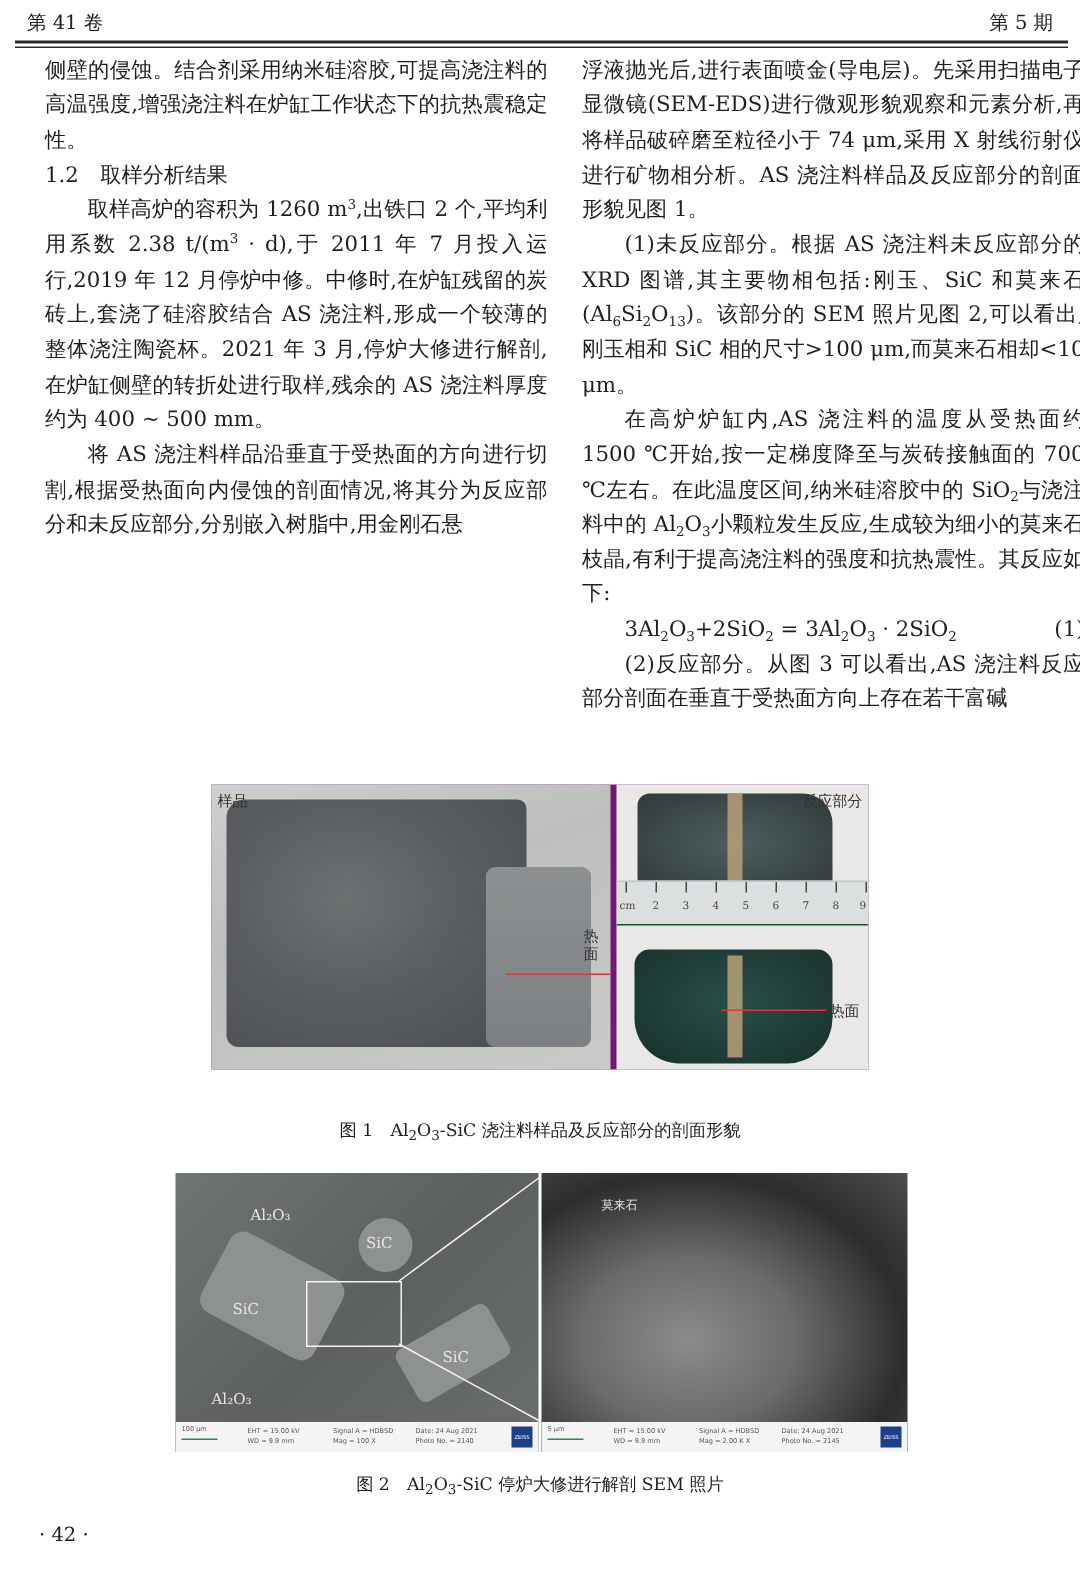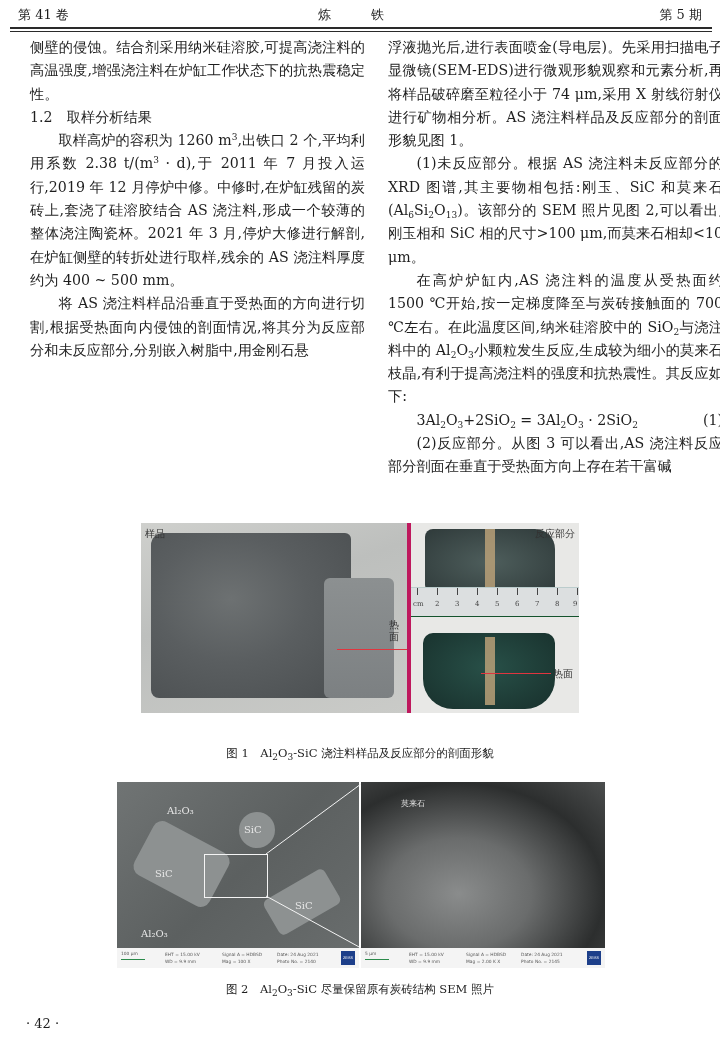--- a/index.html
+++ b/index.html
@@ -15,21 +15,21 @@
   .col.left { left: 14px; }
   .col.right { left: 372px; }
   .col p { margin: 0; }
   .ind { text-indent: 2em; }
   .sec { margin: 0; }
   .eq { display: flex; justify-content: space-between; padding-left: 2em; }
   sub { font-size: 9px; vertical-align: -3px; line-height: 0; }
   sup { font-size: 9px; vertical-align: 5px; line-height: 0; }
 
   
-  .fig1 { position: absolute; left: 141px; top: 523px; width: 438px; height: 190px; background: #be185d; }
+  .fig1 { position: absolute; left: 141px; top: 523px; width: 438px; height: 190px; background: #701a75; }
   .fig1 .photoL { position: absolute; left: 0; top: 0; width: 266px; height: 190px;
      background: linear-gradient(160deg,#cfd0cd 0%,#bdbfbd 40%,#cacbc8 100%); overflow: hidden; }
   .stone { position: absolute; left: 10px; top: 10px; width: 200px; height: 165px; border-radius: 12px 6px 18px 8px;
      background: radial-gradient(ellipse at 40% 40%,#6d7172 0%,#5a5e60 45%,#4a4e50 100%); }
   .stone2 { position: absolute; left: 183px; top: 55px; width: 70px; height: 120px; border-radius: 6px;
      background: linear-gradient(180deg,#8c9091,#7c8082); }
   .redline { position: absolute; height: 1px; background: #e0353f; }
   .lbl { position: absolute; font-size: 10px; color: #333; }
   .fig1 .photoR { position: absolute; left: 270px; top: 0; width: 168px; height: 190px; background: #e8e8e6; overflow: hidden; }
   .chunkT { position: absolute; left: 14px; top: 6px; width: 130px; height: 66px; border-radius: 8px 20px 6px 10px;
@@ -56,21 +56,20 @@
   .zeiss { position: absolute; right: 4px; top: 3px; width: 14px; height: 14px; background: #1d3f8a; color: #fff; font-size: 3.5px; text-align: center; line-height: 14px; }
   .scalebar { position: absolute; left: 4px; top: 11px; width: 24px; border-top: 1px solid #2a8a4a; }
 
   .footer { position: absolute; left: 26px; top: 1016px; font-size: 13px; }
 </style>
 </head>
 <body>
 
 <div class="header">
   <span class="l">第 41 卷</span>
-  <span class="c">炼 铁</span>
   <span class="r">第 5 期</span>
 </div>
 <div class="rule1"></div>
 <div class="rule2"></div>
 
 <div class="col left">
   <p>侧壁的侵蚀。结合剂采用纳米硅溶胶,可提高浇注料的高温强度,增强浇注料在炉缸工作状态下的抗热震稳定性。</p>
   <p class="sec">1.2　取样分析结果</p>
   <p class="ind"><span>取样高炉的容积为 1260 m</span><sup>3</sup><span>,出铁口 2 个,平均利用系数 2.38 t/(m</span><sup>3</sup><span> · d),于 2011 年 7 月投入运行,2019 年 12 月停炉中修。中修时,在炉缸残留的炭砖上,套浇了硅溶胶结合 AS 浇注料,形成一个较薄的整体浇注陶瓷杯。2021 年 3 月,停炉大修进行解剖,在炉缸侧壁的转折处进行取样,残余的 AS 浇注料厚度约为 400 ~ 500 mm。</span></p>
   <p class="ind">将 AS 浇注料样品沿垂直于受热面的方向进行切割,根据受热面向内侵蚀的剖面情况,将其分为反应部分和未反应部分,分别嵌入树脂中,用金刚石悬</p>
@@ -164,15 +163,15 @@
       <span style="left:48px; top:4px;">EHT = 15.00 kV</span>
       <span style="left:48px; top:11px;">WD = 9.9 mm</span>
       <span style="left:105px; top:4px;">Signal A = HDBSD</span>
       <span style="left:105px; top:11px;">Mag = 2.00 K X</span>
       <span style="left:160px; top:4px;">Date: 24 Aug 2021</span>
       <span style="left:160px; top:11px;">Photo No. = 2145</span>
       <div class="zeiss">ZEISS</div>
     </div>
   </div>
 </div>
-<div class="cap" style="top:982px;"><span>图 2　Al</span><sub>2</sub><span>O</span><sub>3</sub><span>-SiC 尽量保留原有炭砖结构 SEM 照片</span></div>
+<div class="cap" style="top:982px;"><span>图 2　Al</span><sub>2</sub><span>O</span><sub>3</sub><span>-SiC 停炉大修进行解剖 SEM 照片</span></div>
 
 <div class="footer">· 42 ·</div>
 
 </body></html>

